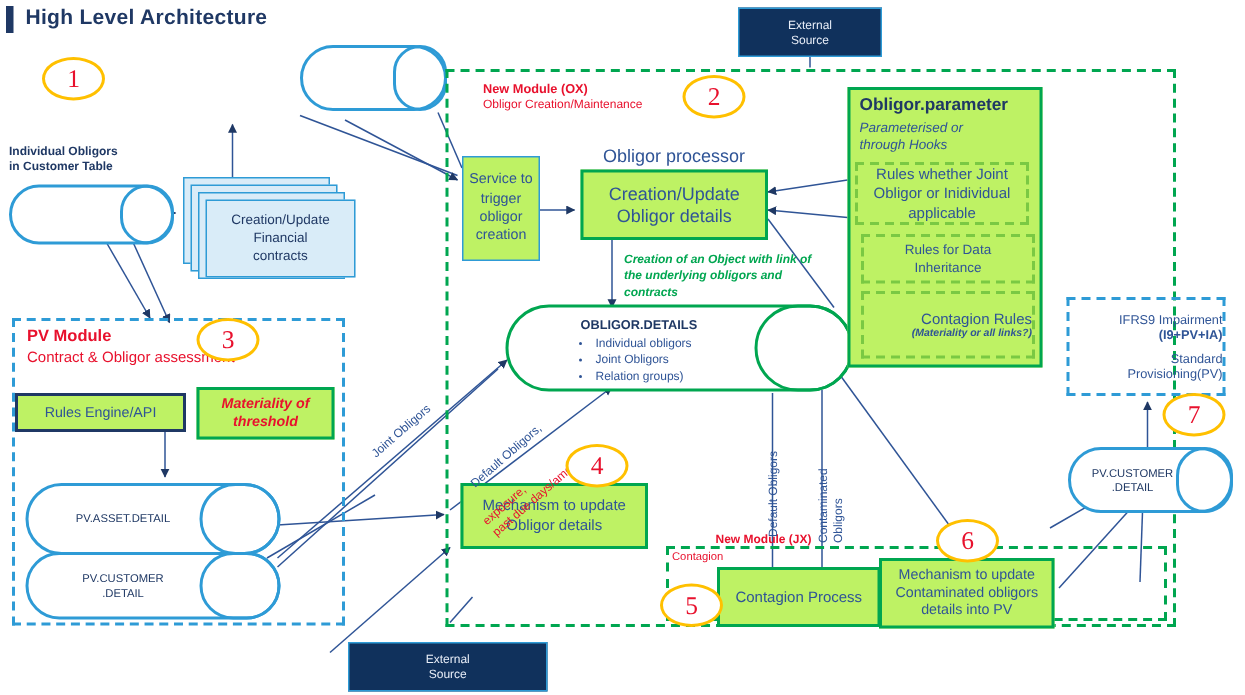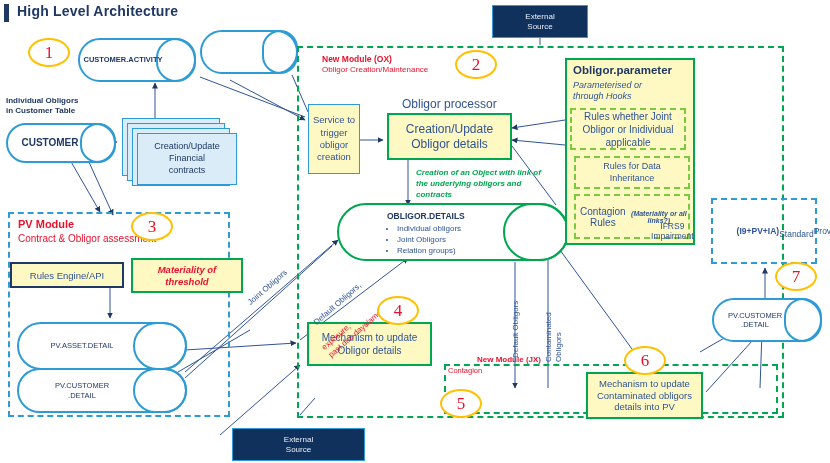--- a/index.html
+++ b/index.html
@@ -16,31 +16,31 @@
   
   .cyl{border:2.4px solid #2e9bd6;border-radius:999px;background:#fff;}
   .cyl-label{position:absolute;left:6px;top:0;bottom:0;display:flex;align-items:center;
              justify-content:center;font-size:8px;color:#1f3864;text-align:center;line-height:1.15;}
   .cap-arc{position:absolute;top:-2.4px;bottom:-2.4px;border:2.4px solid #2e9bd6;border-radius:999px;}
 
   .cyl-green{border-color:#00a650;}
   .cyl-green .cap-arc{border-color:#00a650;}
 
   
-  .box{background:#fef9c3;}
+  .box{background:#bef264;}
   .b-blue{border:1.6px solid #2e9bd6;}
   .b-green{border:2.4px solid #00a650;}
   .b-navy{border:2px solid #1f3864;}
   .b-navy-fill{background:#10315c;border:1.8px solid #2e9bd6;}
   .dash-blue{border:2px dashed #2e9bd6;}
   .dash-green{border:2.4px dashed #00a650;}
   .dash-lime{border:2px dashed #7ac943;}
 
   .ctr{display:flex;align-items:center;justify-content:center;text-align:center;}
-  .col{}
+  .col{flex-direction:column;align-items:flex-end;}
 
   .t-blue{color:#2f5496;}
   .t-navy{color:#1f3864;}
   .t-red{color:#e8112d;}
   .t-green{color:#00a650;}
   .t-white{color:#e8eef8;}
 
   
   .stack{background:#d9ecf8;border:1.6px solid #2e9bd6;}
 
@@ -114,60 +114,55 @@
 
       <path d="M178,372 L250,330"></path>
 
       <path d="M300,415 L315,398"></path>
     </g>
   </svg>
 
   <div class="abs title-bar"></div>
   <div class="abs title-txt">High Level Architecture</div>
 
-  <div class="abs cyl" style="left:78px;top:38px;width:118px;height:44px;">
-    <div class="cap-arc" style="right:-2.4px;width:36px;"></div>
-    <div class="cyl-label" style="right:34px;font-size:7.5px;font-weight:bold;">CUSTOMER.ACTIVITY</div>
-  </div>
 
   <div class="abs cyl" style="left:200px;top:30px;width:98px;height:44px;">
     <div class="cap-arc" style="right:-2.4px;width:32px;"></div>
   </div>
 
   <div class="abs box b-navy-fill ctr" style="left:492px;top:5px;width:96px;height:33px;white-space:pre-line;font-size:8px;line-height:1.25;">
     <span class="t-white">External
 Source</span>
   </div>
 
   <div class="abs t-navy" style="left:6px;top:96px;font-size:8px;font-weight:bold;line-height:1.3;white-space:pre-line;">Individual Obligors
 in Customer  Table</div>
 
   <div class="abs cyl" style="left:6px;top:123px;width:110px;height:40px;">
     <div class="cap-arc" style="right:-2.4px;width:32px;"></div>
-    <div class="cyl-label" style="right:28px;font-size:10px;font-weight:bold;">CUSTOMER</div>
   </div>
 
   <div class="abs stack" style="left:122px;top:118px;width:98px;height:58px;"></div>
   <div class="abs stack" style="left:127px;top:123px;width:98px;height:58px;"></div>
   <div class="abs stack" style="left:132px;top:128px;width:98px;height:58px;"></div>
   <div class="abs stack ctr" style="left:137px;top:133px;width:100px;height:52px;white-space:pre-line;font-size:9px;line-height:1.3;">
     <span class="t-navy">Creation/Update
 Financial
 contracts</span>
   </div>
 
   <div class="abs dash-blue" style="left:8px;top:212px;width:222px;height:205px;"></div>
   <div class="abs t-red" style="left:18px;top:218px;font-size:11px;font-weight:bold;">PV Module</div>
   <div class="abs t-red" style="left:18px;top:233px;font-size:10px;">Contract &amp; Obligor assessment</div>
 
   <div class="abs box b-navy ctr" style="left:10px;top:262px;width:114px;height:26px;font-size:9.5px;">
     <span class="t-blue">Rules Engine/API</span>
   </div>
 
-  <div class="abs box b-green ctr" style="left:131px;top:258px;width:112px;height:35px;font-size:9.5px;white-space:pre-line;line-height:1.25;font-style:italic;font-weight:bold;">
+  <div class="abs box b-green ctr" style="left:131px;top:258px;width:92px;height:35px;font-size:9.5px;white-space:pre-line;line-height:1.25;font-style:italic;font-weight:bold;">
     <span class="t-red">Materiality of
 threshold</span>
   </div>
 
   <div class="abs cyl" style="left:17px;top:322px;width:170px;height:48px;">
     <div class="cap-arc" style="right:-2.4px;width:50px;"></div>
     <div class="cyl-label" style="right:46px;font-size:7.5px;">PV.ASSET.DETAIL</div>
   </div>
   <div class="abs cyl" style="left:17px;top:368px;width:170px;height:45px;">
     <div class="cap-arc" style="right:-2.4px;width:50px;"></div>
@@ -209,20 +204,23 @@
 
   <div class="abs box b-green ctr" style="left:307px;top:322px;width:125px;height:44px;white-space:pre-line;font-size:10px;line-height:1.3;">
     <span class="t-blue">Mechanism to update
 Obligor details</span>
   </div>
 
   <div class="abs dash-green" style="left:444px;top:364px;width:334px;height:50px;"></div>
   <div class="abs t-red" style="left:448px;top:355px;font-size:8px;font-weight:bold;margin-left:29px;">New Module (JX)</div>
   <div class="abs t-red" style="left:448px;top:366px;font-size:7.5px;">Contagion</div>
 
+  <div class="abs box b-green ctr" style="left:478px;top:378px;width:109px;height:40px;font-size:10px;">
+    <span class="t-blue">Contagion Process</span>
+  </div>
 
   <div class="abs box b-green ctr" style="left:586px;top:372px;width:117px;height:47px;white-space:pre-line;font-size:9.5px;line-height:1.25;">
     <span class="t-blue">Mechanism to update
 Contaminated obligors
 details into PV</span>
   </div>
 
   <div class="abs box b-green" style="left:565px;top:58px;width:130px;height:187px;">
     <div class="abs" style="left:6px;top:4px;font-size:11.5px;font-weight:bold;color:#1f3864;">Obligor.parameter</div>
     <div class="abs t-blue" style="left:6px;top:20px;font-size:9px;font-style:italic;white-space:pre-line;line-height:1.25;">Parameterised  or

